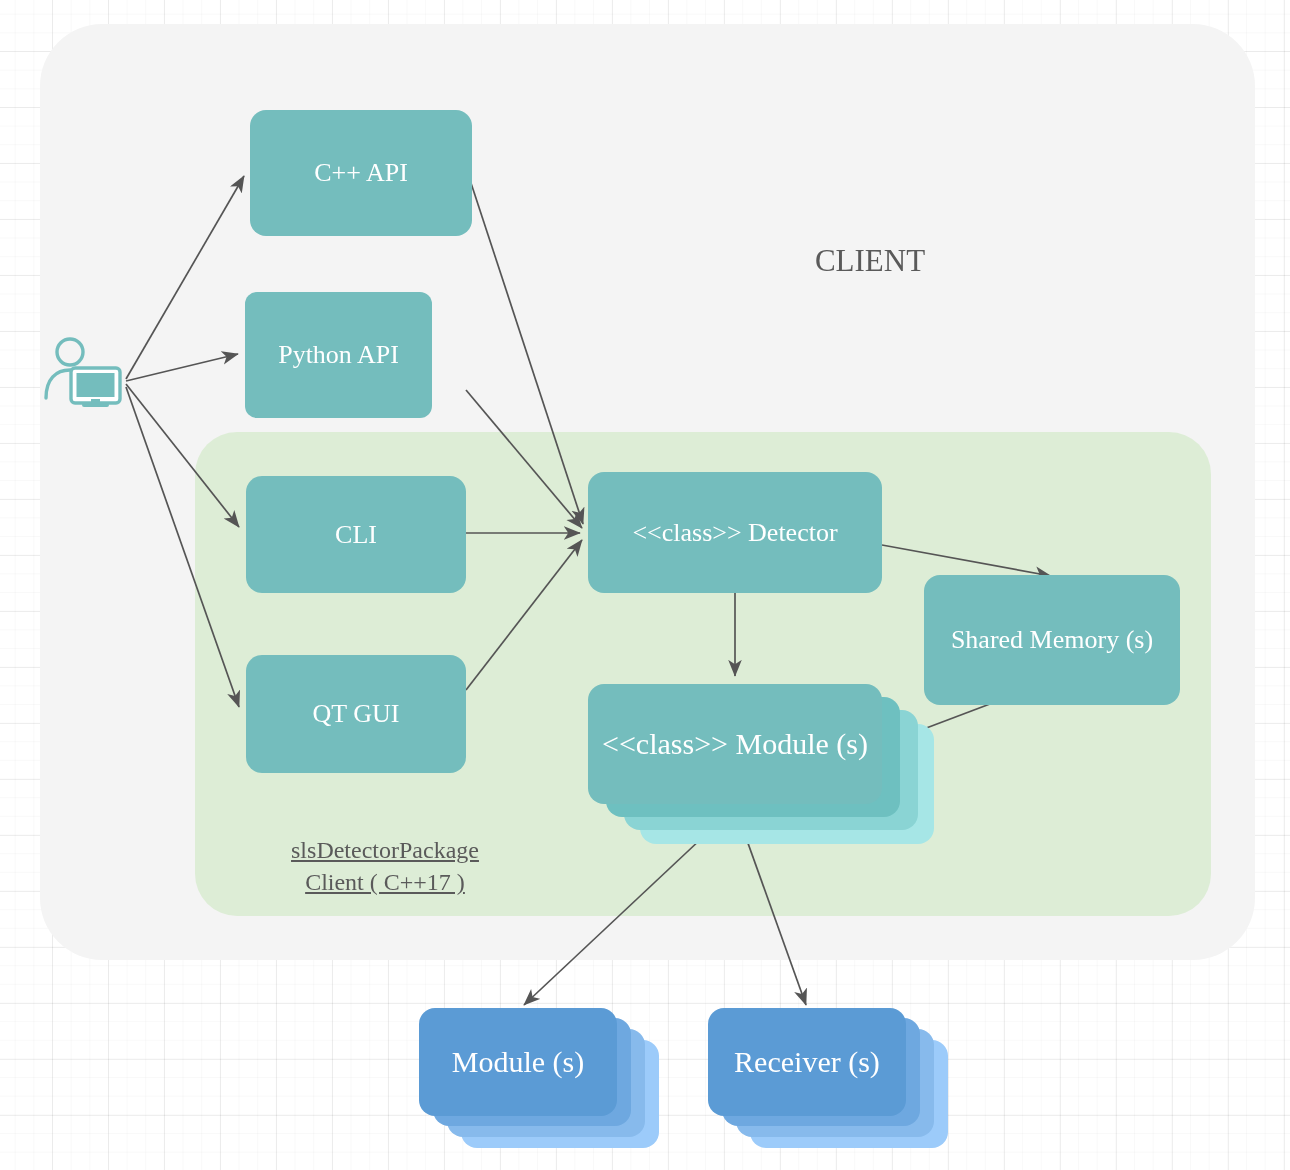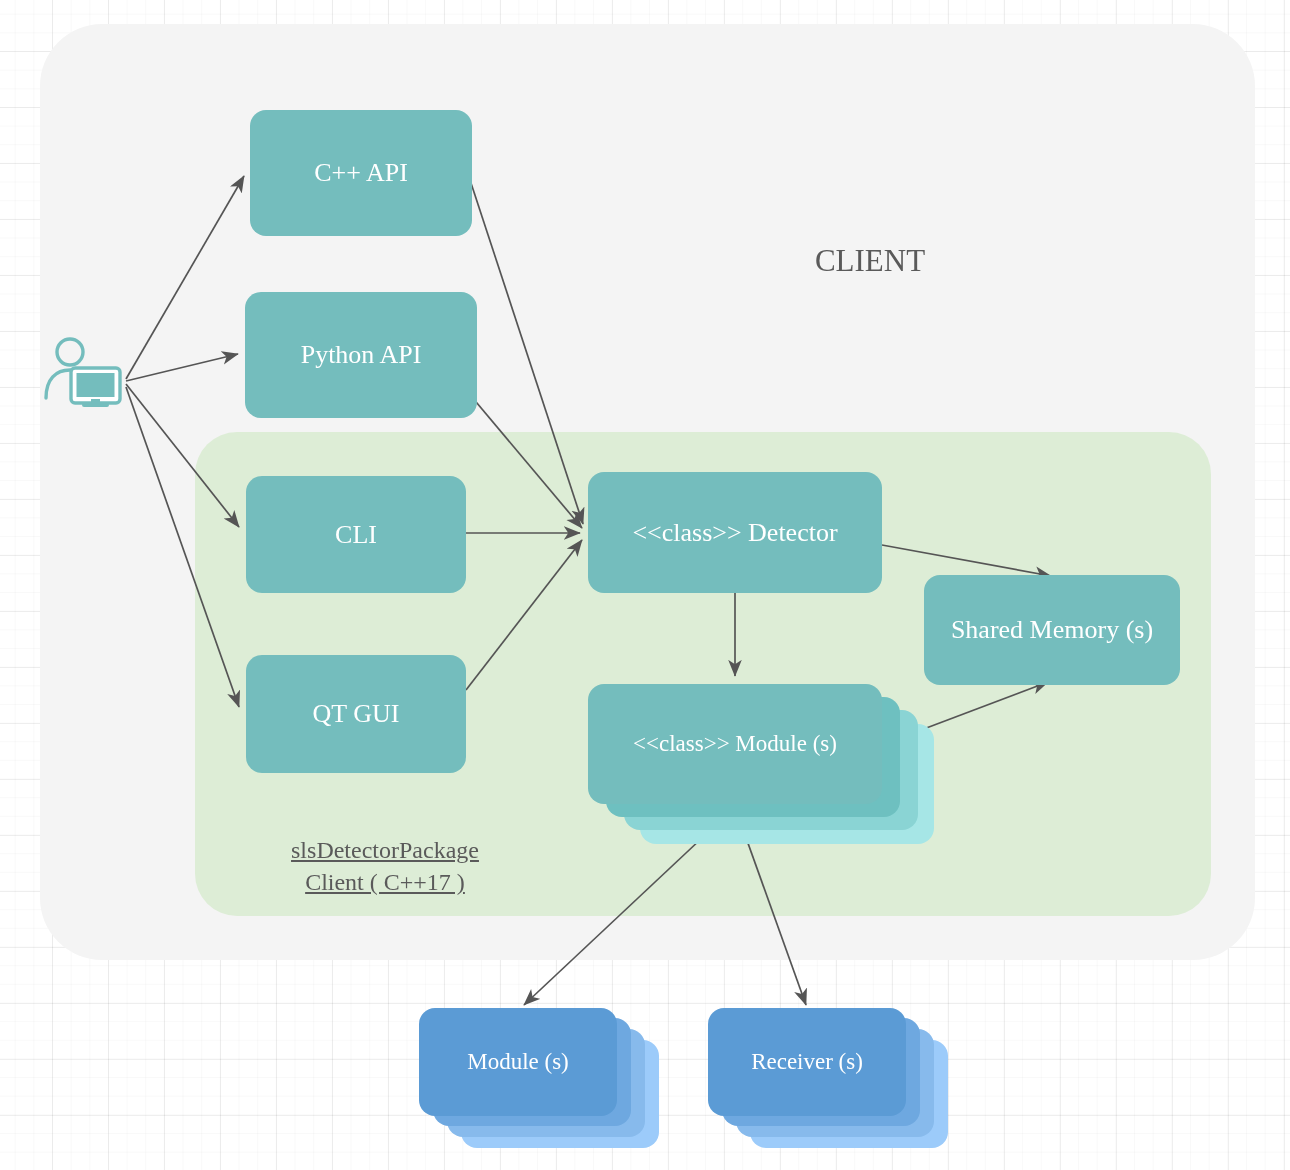--- a/index.html
+++ b/index.html
@@ -85,21 +85,21 @@
     position: absolute;
     border-radius: 16px;
   }
   .stack .front {
     position: absolute;
     left: 0; top: 0;
     display: flex;
     align-items: center;
     justify-content: center;
     color: #ffffff;
-    font-size: 23px;
+    font-size: 30px;
     border-radius: 16px;
     text-align: center;
   }
 
   #user-icon {
     position: absolute;
     left: 42px; top: 336px;
     width: 86px; height: 72px;
   }
 </style>
@@ -146,37 +146,37 @@
       <rect x="34.5" y="37" width="38" height="24" fill="#74bdbd"></rect>
       <rect x="49" y="63" width="9" height="5" fill="#74bdbd"></rect>
       <rect x="40" y="67" width="27" height="4" rx="2" fill="#74bdbd"></rect>
     </svg>
   </div>
 
   <div class="node teal" id="n-cpp" style="left:250px;top:110px;width:222px;height:126px;">
     <span>C++ API</span>
   </div>
 
-  <div class="node teal" id="n-py" style="left:245px;top:292px;width:232px;height:126px;">
+  <div class="node teal" id="n-py" style="left:245px;top:292px;width:187px;height:126px;border-radius:12px;">
     <span>Python API</span>
   </div>
 
   <div class="node teal" id="n-cli" style="left:246px;top:476px;width:220px;height:117px;">
     <span>CLI</span>
   </div>
 
   <div class="node teal" id="n-det" style="left:588px;top:472px;width:294px;height:121px;">
     <span>&lt;&lt;class&gt;&gt; Detector</span>
   </div>
 
   <div class="node teal" id="n-qt" style="left:246px;top:655px;width:220px;height:118px;">
     <span>QT GUI</span>
   </div>
 
-  <div class="node teal" id="n-shm" style="left:924px;top:575px;width:256px;height:110px;">
+  <div class="node teal" id="n-shm" style="left:924px;top:575px;width:256px;height:130px;">
     <span>Shared Memory (s)</span>
   </div>
 
   <div class="stack" id="s-modclass" style="left:588px;top:684px;width:350px;height:180px;">
     <div class="layer" style="left:52px;top:40px;width:294px;height:120px;background:#a6e6e6;"></div>
     <div class="layer" style="left:36px;top:26px;width:294px;height:120px;background:#8ad4d4;"></div>
     <div class="layer" style="left:18px;top:13px;width:294px;height:120px;background:#6ec0c0;"></div>
     <div class="front" style="width:294px;height:120px;background:#74bdbd;">
       <span>&lt;&lt;class&gt;&gt; Module (s)</span>
     </div>

